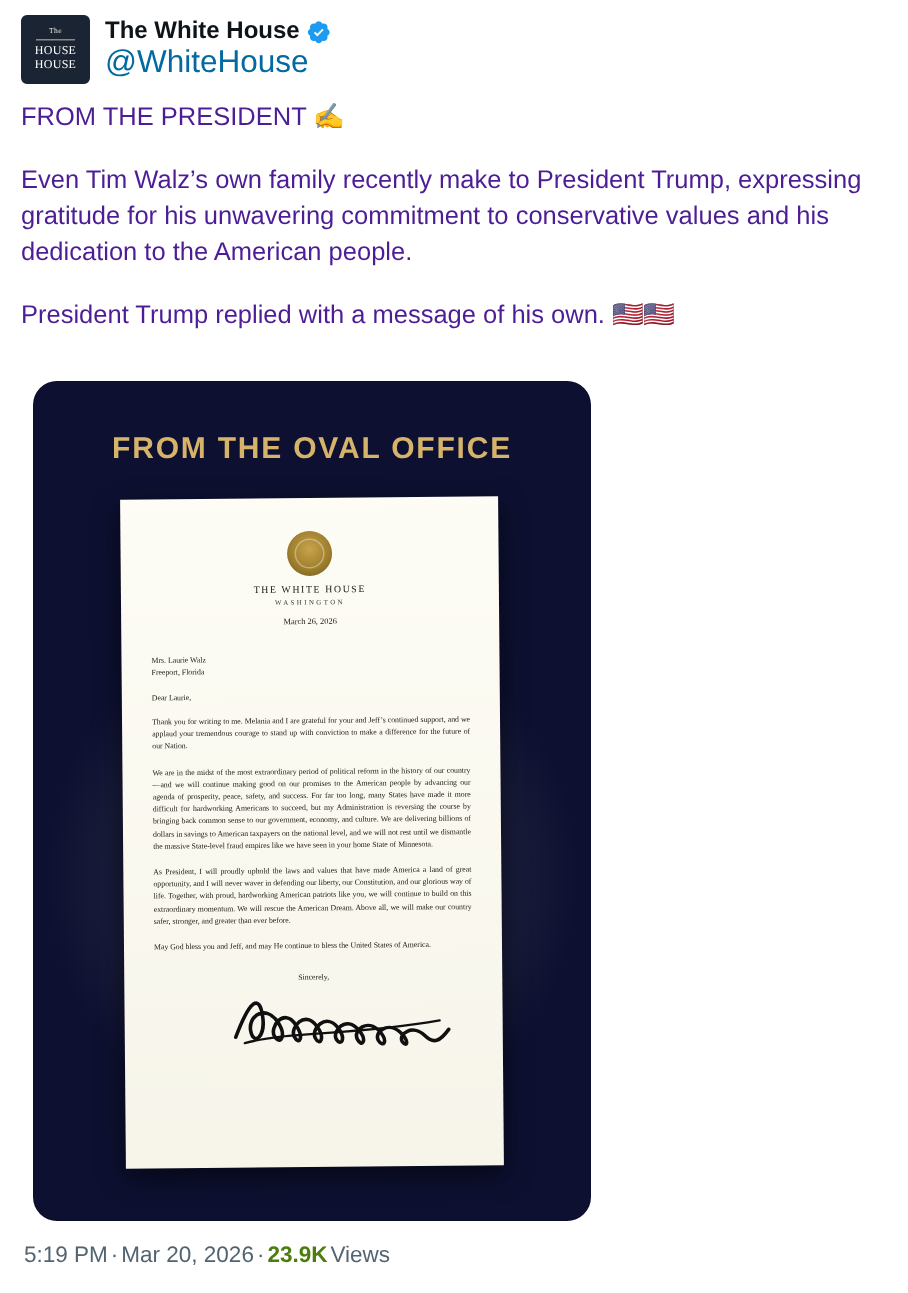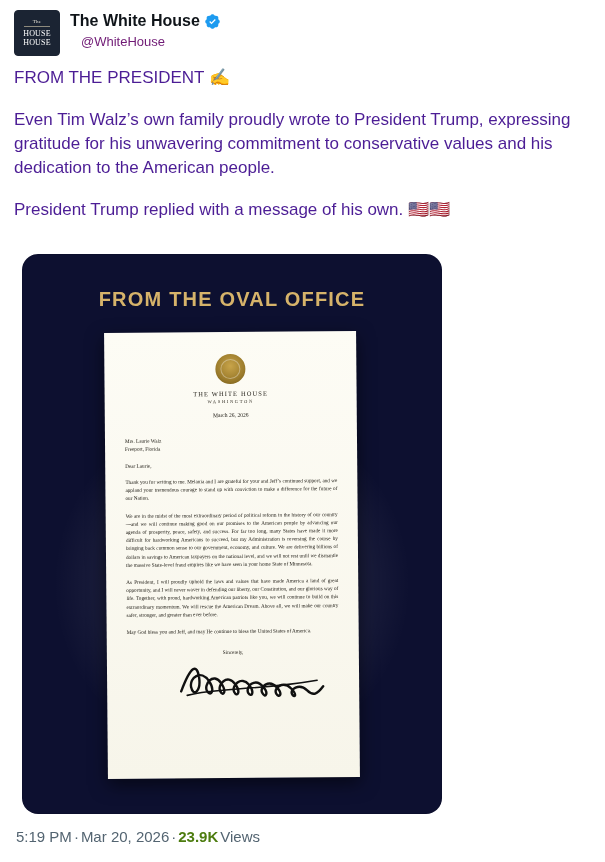--- a/index.html
+++ b/index.html
@@ -76,44 +76,43 @@
     font-weight: bold;
     color: #0f1419;
     line-height: 20px;
   }
   .verified {
     display: inline-flex;
     width: 17px;
     height: 17px;
   }
   .handle {
-    font-size: 13px;
-    color: #701a75;
+    font-size: 21px;
+    color: #0369a1;
     line-height: 20px;
     margin-top: 1px;
-    margin-left: 11px;
   }
   .tweet-text {
     font-size: 17px;
     line-height: 24px;
     color: #4c1d95;
     margin: 0 0 6px 0;
     word-wrap: break-word;
   }
   .para {
     margin: 0 0 18px 0;
   }
   .para:last-of-type {
     margin-bottom: 32px;
   }
   .flags {
     letter-spacing: 0px;
   }
   .media {
-    width: 420px;
+    width: 372px;
     height: 560px;
     border-radius: 16px;
     background: #0d1030;
     margin: 0 0 0 8px;
     position: relative;
     overflow: hidden;
     box-sizing: border-box;
   }
   .media::after {
     content: "";
@@ -287,21 +286,21 @@
             <path fill="#fff" d="M10.6 15.9l-3.2-3.2 1.27-1.27 1.93 1.93 4.73-4.73 1.27 1.27z"></path>
           </svg>
         </span>
       </div>
       <div class="handle">@WhiteHouse</div>
     </div>
   </div>
 
   <div class="tweet-text">
     <p class="para">FROM THE PRESIDENT ✍️</p>
-    <p class="para">Even Tim Walz’s own family proudly wrote to President Trump, expressing gratitude for his unwavering commitment to conservative values and his dedication to the American people.</p>
+    <p class="para">Even Tim Walz’s own family recently make to President Trump, expressing gratitude for his unwavering commitment to conservative values and his dedication to the American people.</p>
     <p class="para">
       <span>President Trump replied with a message of his own.</span>
       <span class="flags">🇺🇸🇺🇸</span>
     </p>
   </div>
 
   <div class="media">
     <div class="ghost-text">ENT O</div>
     <div class="seal-ghost"></div>
     <div class="ghost-text2">S . A</div>

